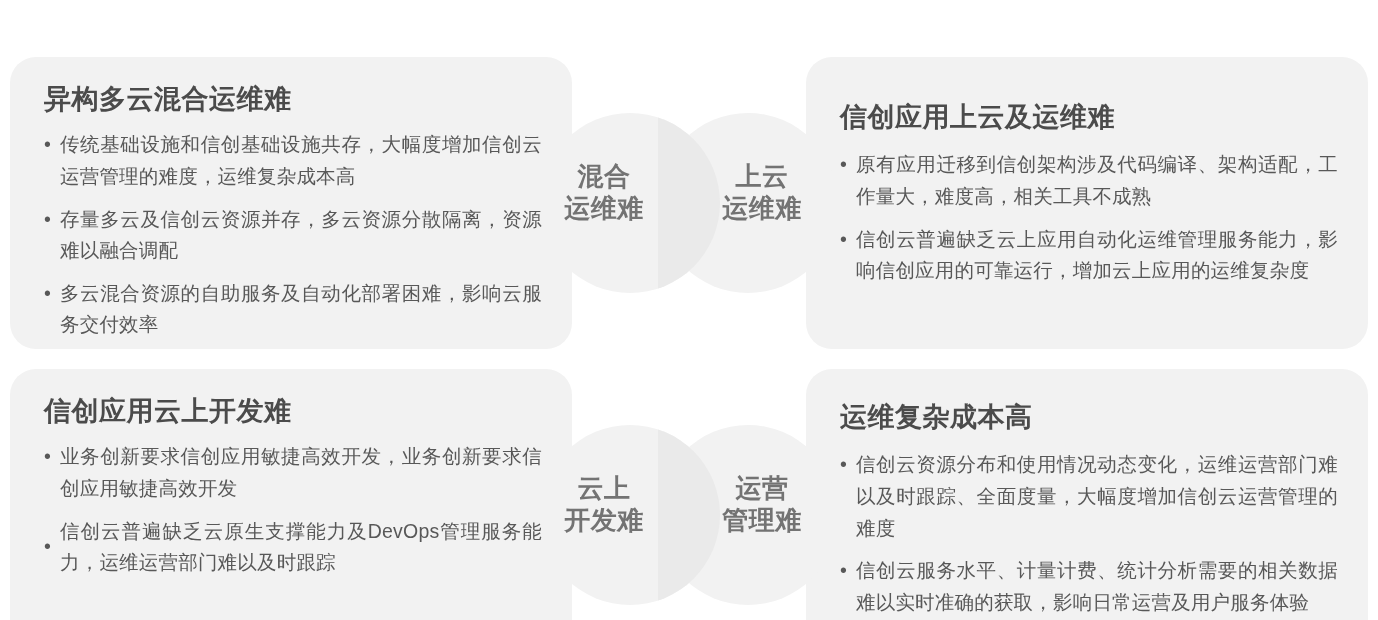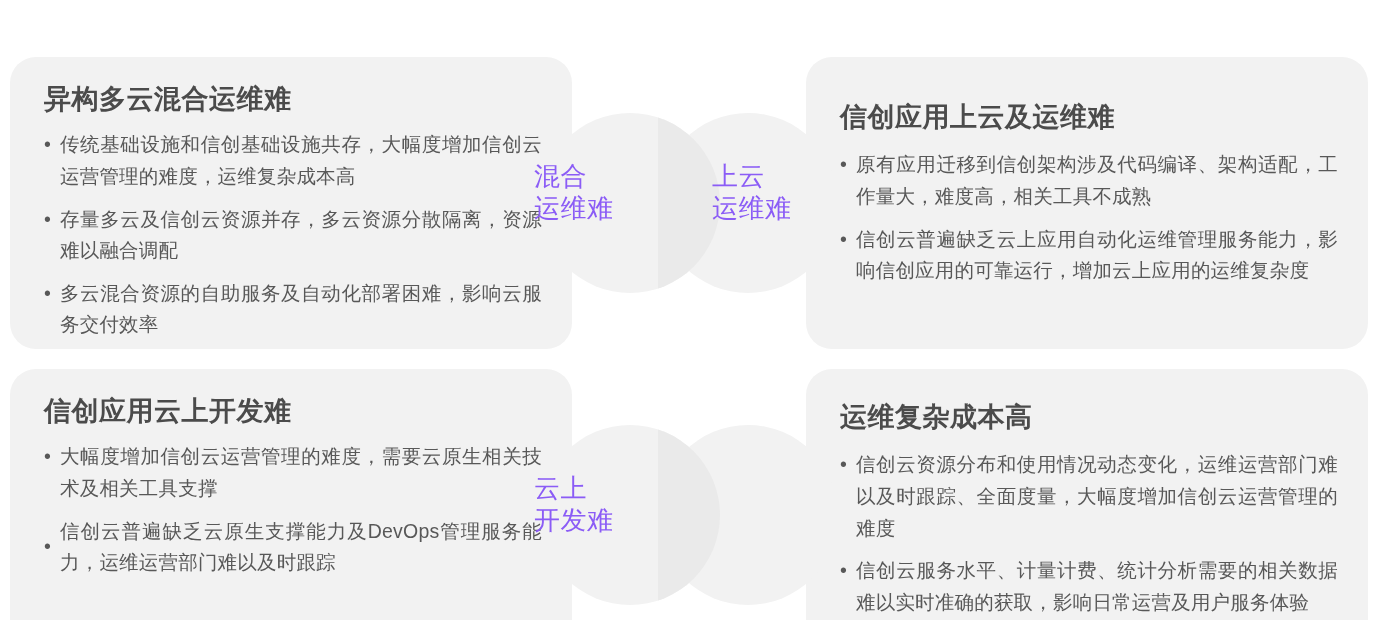--- a/index.html
+++ b/index.html
@@ -110,31 +110,31 @@
     left: -118px;
     width: 180px;
     height: 180px;
     border-radius: 50%;
     background: #eaeaea;
   }
 
   .venn-label {
     position: absolute;
     width: 140px;
-    text-align: left;
+    text-align: center;
     font-size: 26px;
-    font-weight: normal;
+    font-weight: bold;
     line-height: 1.22;
-    color: #8b5cf6;
+    color: #737373;
     letter-spacing: 0.5px;
     top: 58px;
     z-index: 3;
   }
   .venn-label.l-left  { left: -6px; }
-  .venn-label.l-right { left: 172px; }
+  .venn-label.l-right { left: 152px; }
   .venn-label .ln { display: block; white-space: nowrap; }
 </style>
 </head>
 <body>
 
 <div id="stage">
 
   <div class="panel left top">
     <div class="panel-title">异构多云混合运维难</div>
     <ul class="bullets">
@@ -165,21 +165,21 @@
         <span class="btext">信创云普遍缺乏云上应用自动化运维管理服务能力，影响信创应用的可靠运行，增加云上应用的运维复杂度</span>
       </li>
     </ul>
   </div>
 
   <div class="panel left bottom">
     <div class="panel-title">信创应用云上开发难</div>
     <ul class="bullets">
       <li class="bullet">
         <span class="dot">•</span>
-        <span class="btext">大幅度增加信创云运营管理的难度，需要云原生相关技术及相关工具支撑</span>
+        <span class="btext">业务创新要求信创应用敏捷高效开发，业务创新要求信创应用敏捷高效开发</span>
       </li>
       <li class="bullet mid-marker">
         <span class="dot">•</span>
         <span class="btext">信创云普遍缺乏云原生支撑能力及DevOps管理服务能力，运维运营部门难以及时跟踪</span>
       </li>
     </ul>
   </div>
 
   <div class="panel right bottom">
     <div class="panel-title">运维复杂成本高</div>
@@ -210,15 +210,19 @@
   </div>
 
   <div class="venn bottom-venn">
     <div class="circle c-left"></div>
     <div class="circle c-right"></div>
     <div class="lens"></div>
     <div class="venn-label l-left">
       <span class="ln">云上</span>
       <span class="ln">开发难</span>
     </div>
+    <div class="venn-label l-right">
+      <span class="ln">运营</span>
+      <span class="ln">管理难</span>
+    </div>
   </div>
 
 </div>
 
 </body></html>

